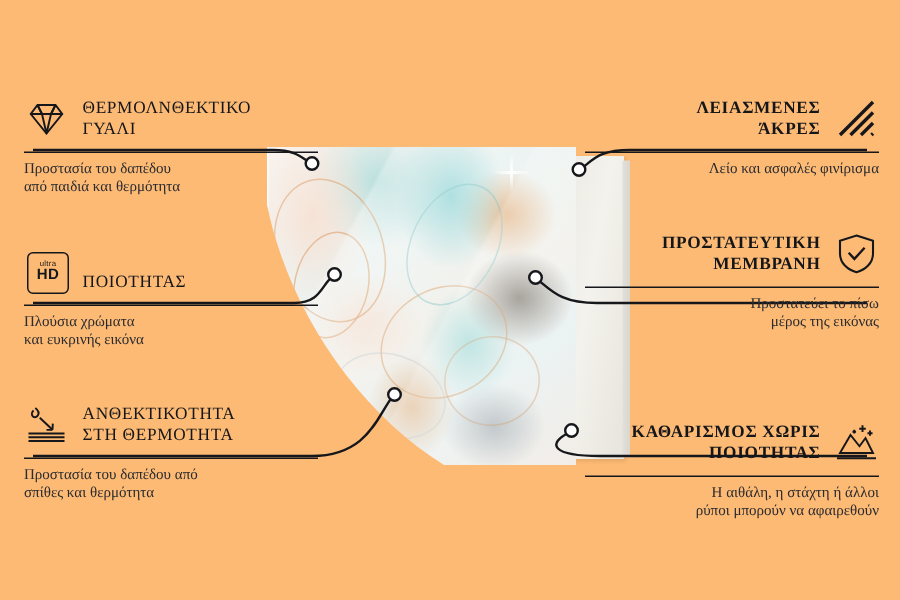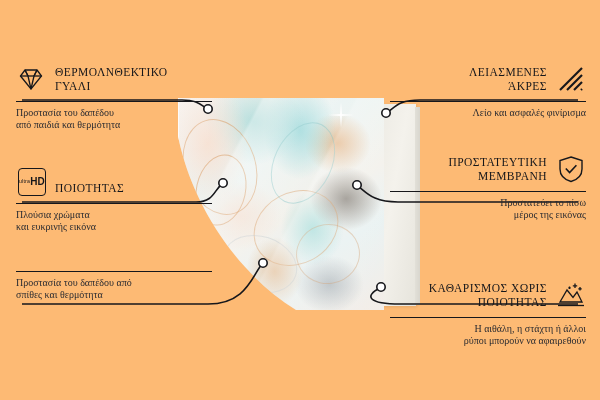--- a/index.html
+++ b/index.html
@@ -70,40 +70,40 @@
   .sparkle:after{transform:rotate(90deg);}
 
   
   #links{position:absolute;left:0;top:0;width:600px;height:400px;}
 
   
   .feat{position:absolute;width:196px;}
   .feat.left{left:16px;text-align:left;}
   .feat.right{right:14px;text-align:right;}
   .head{display:flex;align-items:center;gap:9px;min-height:34px;}
-  .feat.right .head{flex-direction:row-reverse;}
+  .feat.right .head{flex-direction:row-reverse;font-weight:bold;}
   .icon{width:30px;height:30px;flex:0 0 30px;position:relative;}
   .title{
     font-size:11.5px;letter-spacing:.45px;line-height:14px;color:#15161a;
     font-family:"Liberation Serif", serif;
   }
   .rule{height:0;border-top:1.4px solid #16171b;margin:5px 0 5px 0;}
   .desc{
     font-size:10px;line-height:12.4px;color:#2a2b30;
     font-family:"Liberation Serif", serif;
   }
 
   .f1{top:62px;} .f2{top:164px;} .f3{top:266px;}
   .r1{top:62px;} .r2{top:152px;} .r3{top:278px;}
 
   
   .hd-box{
     position:absolute;left:2px;top:2px;width:26px;height:26px;
     border:1.3px solid #16171b;border-radius:4px;
-    display:flex;flex-direction:row;align-items:center;justify-content:center;
+    display:flex;flex-direction:column;align-items:center;justify-content:center;
     font-family:"Liberation Sans", sans-serif;color:#16171b;
   }
   .hd-box .u{font-size:5.2px;line-height:5.2px;letter-spacing:.2px;}
   .hd-box .h{font-size:10px;line-height:10.5px;font-weight:700;letter-spacing:.2px;}
 </style>
 </head>
 <body>
 
 <div id="stage">
 
@@ -185,20 +185,34 @@
       </span>
     </div>
     <div class="rule"></div>
     <div class="desc">
       <span>Πλούσια χρώματα</span><br>
       <span>και ευκρινής εικόνα</span>
     </div>
   </div>
 
   <div class="feat left f3">
+    <div class="head">
+      <span class="icon">
+        <svg viewBox="0 0 30 30" width="30" height="30" fill="none" stroke="#16171b" stroke-width="1.3">
+          <path d="M7.5,4 C9.5,5.5 10.2,7.4 9.2,9 C8.4,10.4 6.4,10.5 5.6,9.2 C4.9,8 5.4,6.4 6.4,5.6"></path>
+          <path d="M10.5,10.5 L19,18.5"></path>
+          <path d="M19,18.5 L19.2,14.4 M19,18.5 L15,18.6"></path>
+          <path d="M3,21 L27,21 M3,23.5 L27,23.5 M3,26 L27,26"></path>
+        </svg>
+      </span>
+      <span class="title">
+        <span>ΑΝΘΕΚΤΙΚΟΤΗΤΑ</span><br>
+        <span>ΣΤΗ ΘΕΡΜΟΤΗΤΑ</span>
+      </span>
+    </div>
     <div class="rule"></div>
     <div class="desc">
       <span>Προστασία του δαπέδου από</span><br>
       <span>σπίθες και θερμότητα</span>
     </div>
   </div>
 
   <div class="feat right r1">
     <div class="head">
       <span class="icon">

